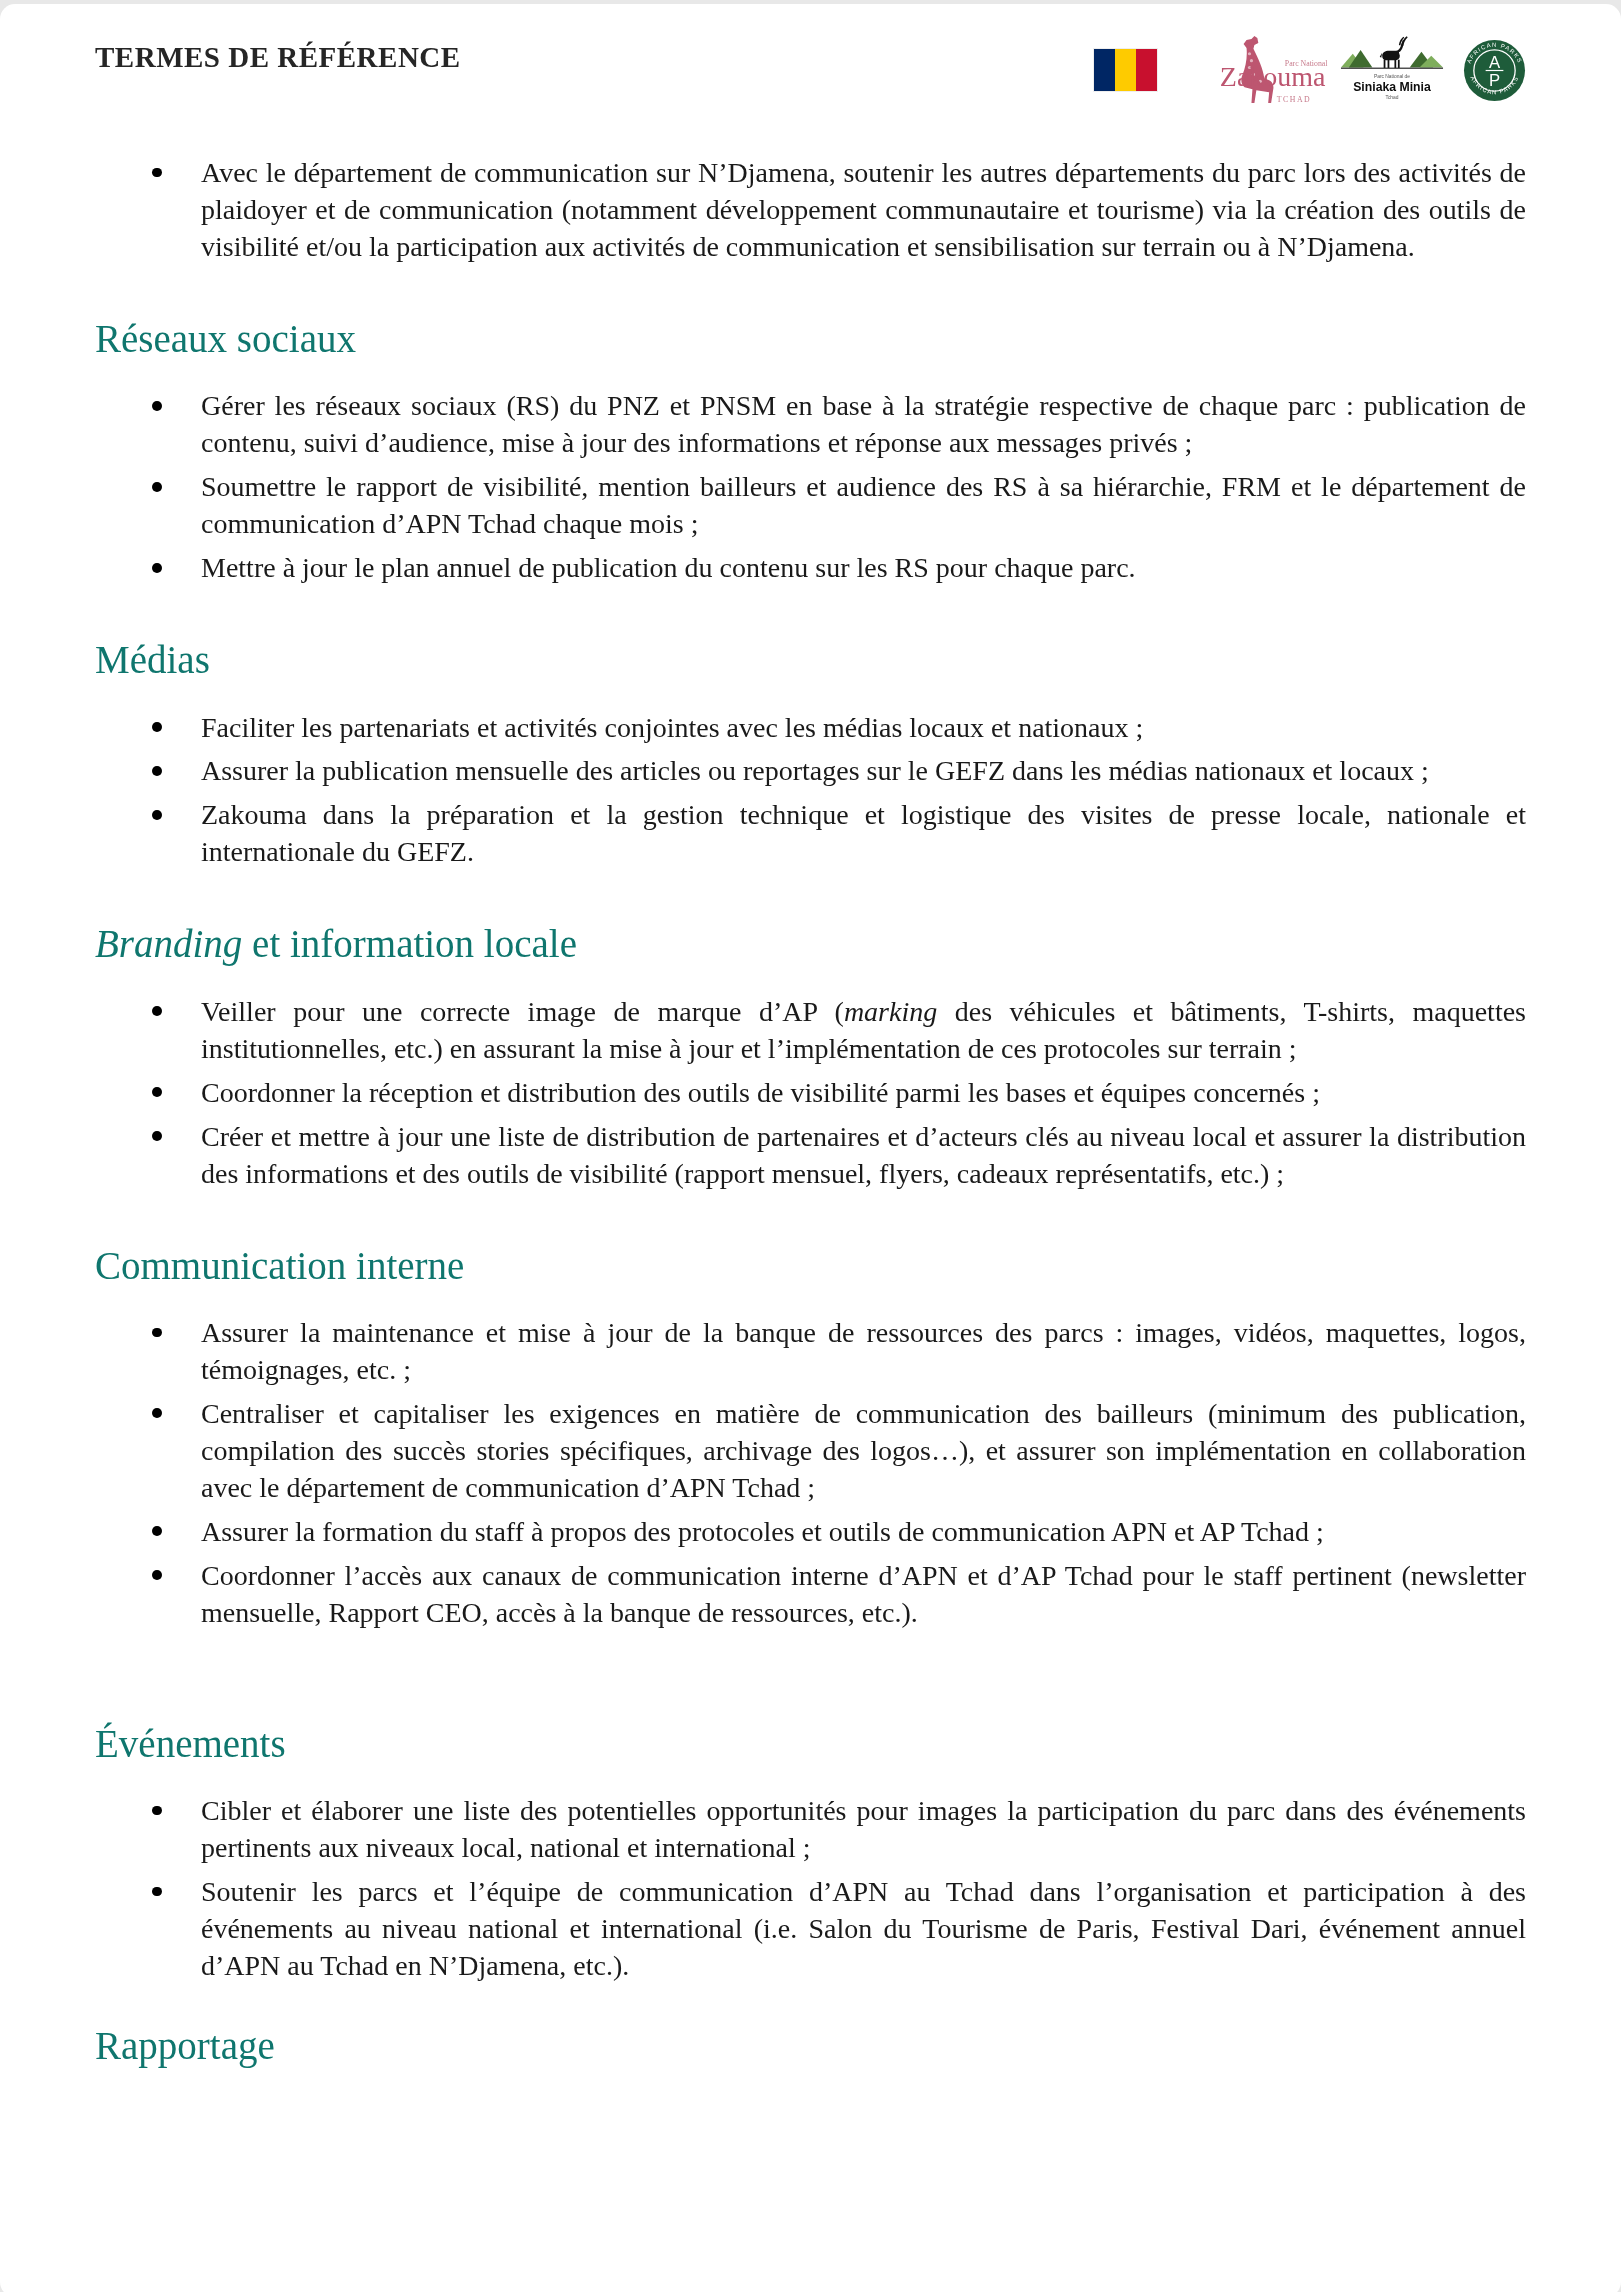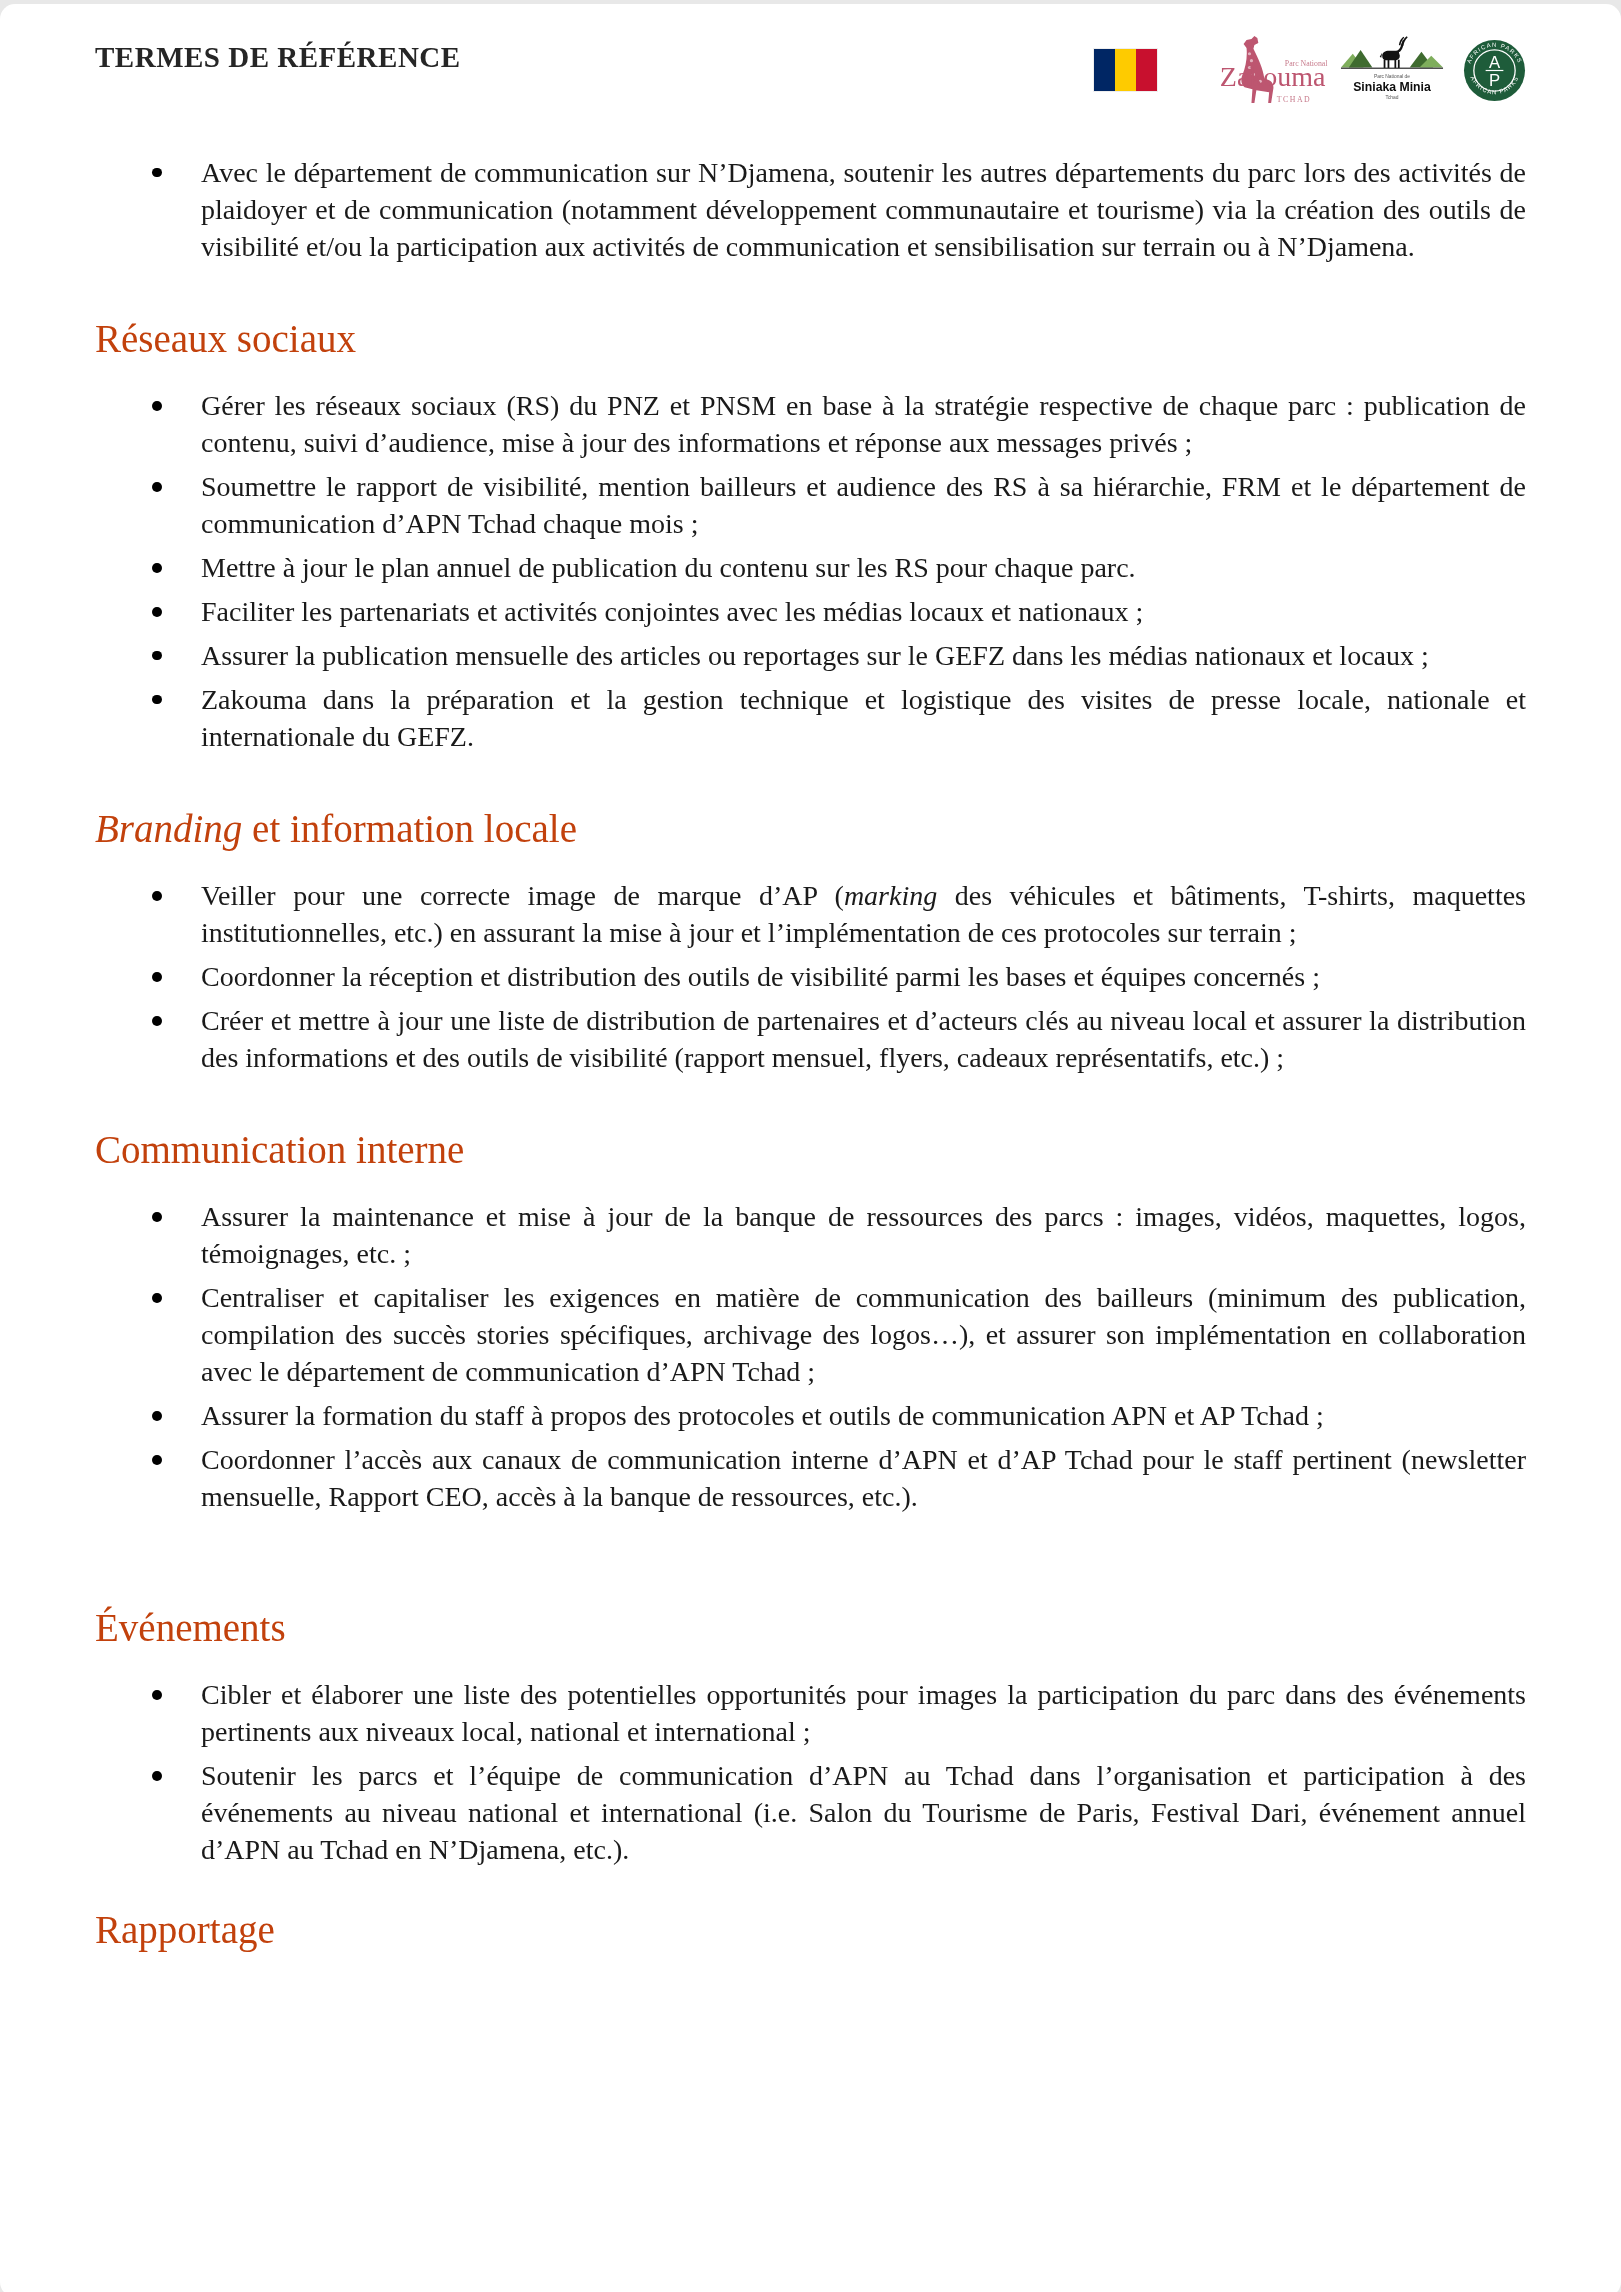--- a/index.html
+++ b/index.html
@@ -31,21 +31,21 @@
 
   
   .zk { position:relative; width:147px; height:73px; }
   .zk-script { position:absolute; left:45px; top:27.4px; font-size:28px; color:#bd5670; font-family:"Liberation Serif",serif; }
   .zk-sub1 { position:absolute; left:110px; top:25.5px; font-size:7.8px; color:#c77a8b; white-space:nowrap; }
   .zk-sub2 { position:absolute; left:102px; top:61px; font-size:7.8px; letter-spacing:1.5px; color:#c77a8b; }
 
   
   .doc-body { margin-top:43px; }
   .doc-section h2 {
-    font-size:39px; font-weight:400; color:#c2410c;
+    font-size:39px; font-weight:400; color:#0f766e;
     margin:53px 0 26.5px 0; line-height:1.1;
   }
   .doc-section[data-idx="5"] h2 { margin-top:92px; }
   .doc-section[data-idx="6"] h2 { margin-top:41px; }
 
   ul.bullets { list-style:none; margin:0; padding:0 0 0 106px; }
   ul.bullets li {
     position:relative;
     font-size:28px; line-height:37px;
     text-align:justify;
@@ -141,20 +141,21 @@
       </section>
       <section class="doc-section" data-idx="1">
         <h2><span>Réseaux sociaux</span></h2>
         <ul class="bullets">
           <li><span class="marker"></span><span>Gérer les réseaux sociaux (RS) du PNZ et PNSM en base à la stratégie respective de chaque parc : publication de contenu, suivi d’audience, mise à jour des informations et réponse aux messages privés ;</span></li>
           <li><span class="marker"></span><span>Soumettre le rapport de visibilité, mention bailleurs et audience des RS à sa hiérarchie, FRM et le département de communication d’APN Tchad chaque mois ;</span></li>
           <li><span class="marker"></span><span>Mettre à jour le plan annuel de publication du contenu sur les RS pour chaque parc.</span></li>
         </ul>
       </section>
       <section class="doc-section" data-idx="2">
+        <h2><span>Médias</span></h2>
         <ul class="bullets">
           <li><span class="marker"></span><span>Faciliter les partenariats et activités conjointes avec les médias locaux et nationaux ;</span></li>
           <li><span class="marker"></span><span>Assurer la publication mensuelle des articles ou reportages sur le GEFZ dans les médias nationaux et locaux ;</span></li>
           <li><span class="marker"></span><span>Zakouma dans la préparation et la gestion technique et logistique des visites de presse locale, nationale et internationale du GEFZ.</span></li>
         </ul>
       </section>
       <section class="doc-section" data-idx="3">
         <h2><span class="it">Branding</span><span> et information locale</span></h2>
         <ul class="bullets">
           <li><span class="marker"></span><span>Veiller pour une correcte image de marque d’AP (</span><span class="it">marking</span><span> des véhicules et bâtiments, T-shirts, maquettes institutionnelles, etc.) en assurant la mise à jour et l’implémentation de ces protocoles sur terrain ;</span></li>

